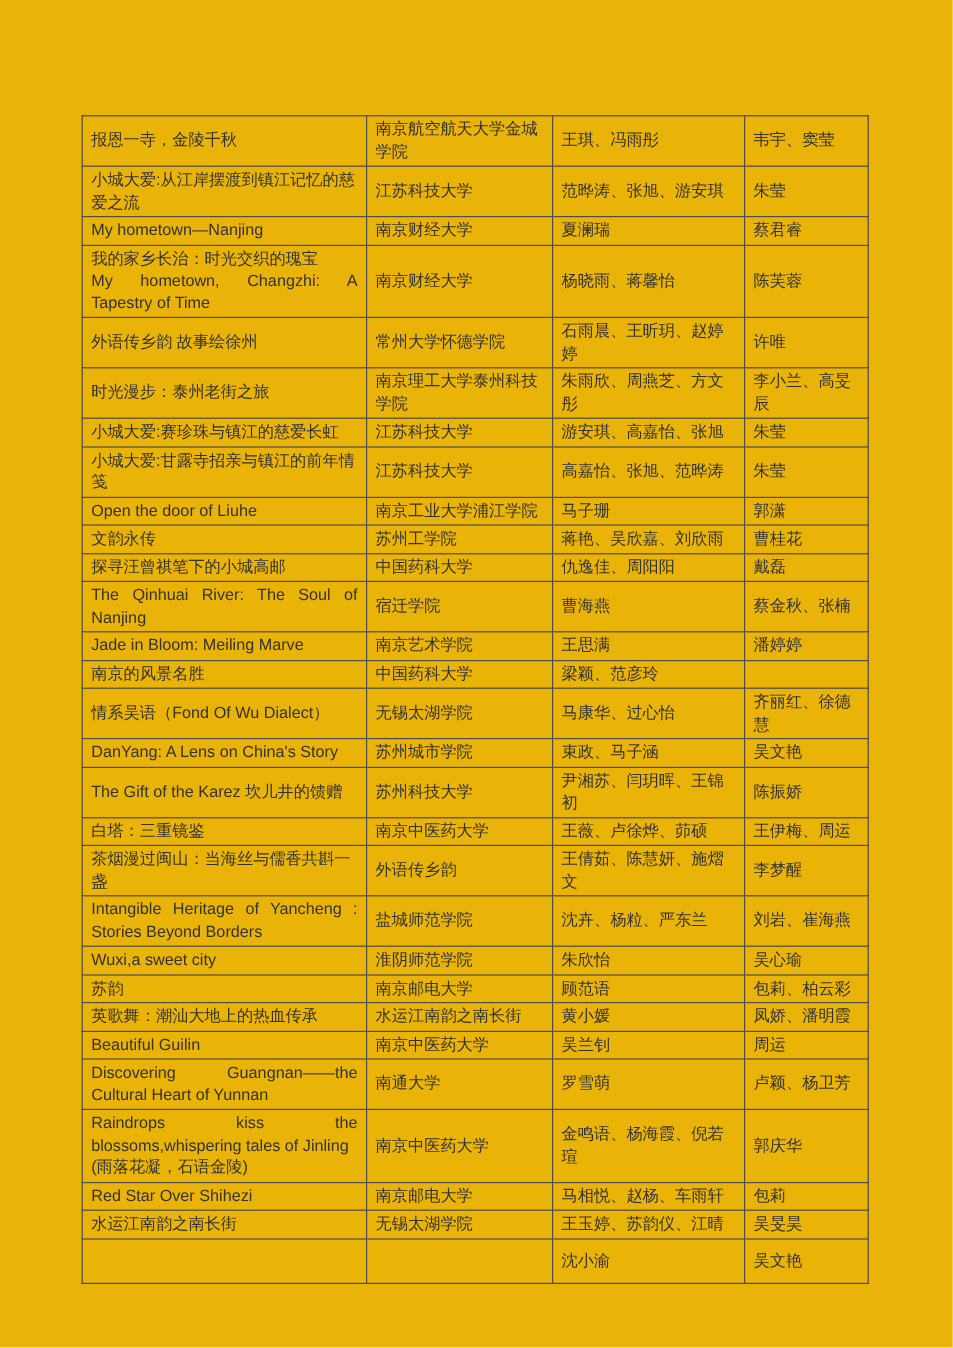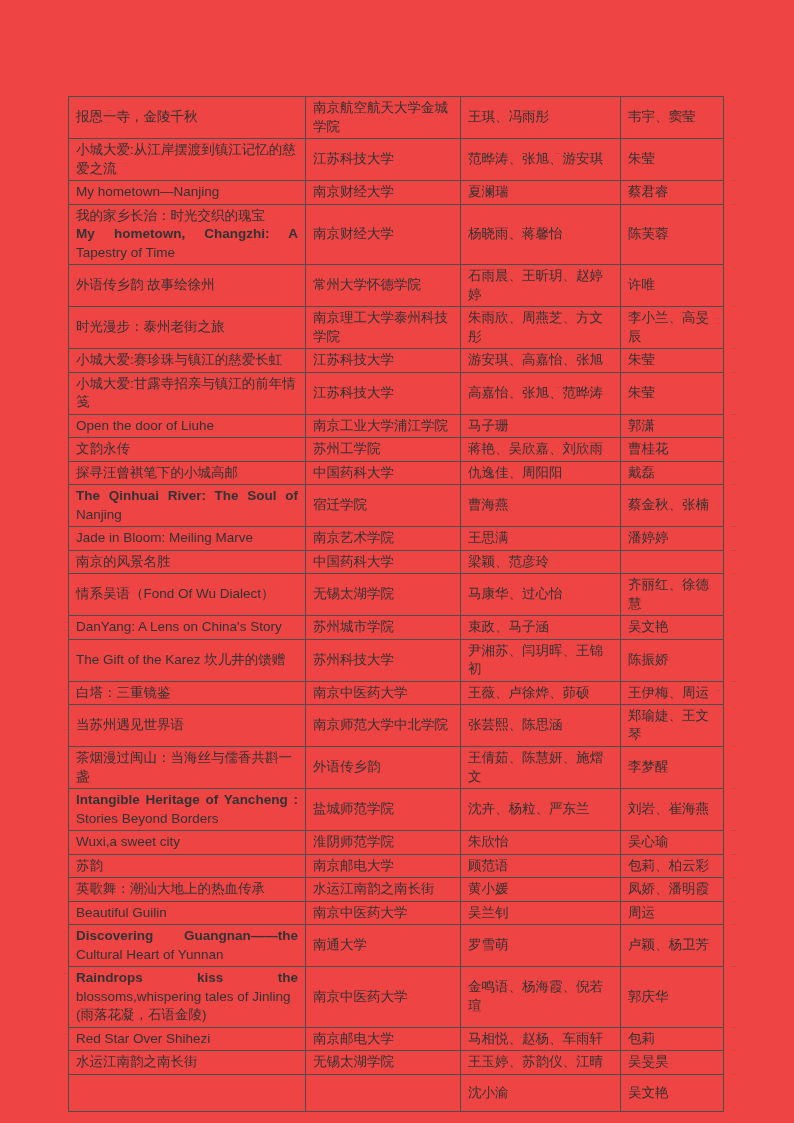--- a/index.html
+++ b/index.html
@@ -5,21 +5,21 @@
   html, body {
     margin: 0;
     padding: 0;
     background: #ffffff;
     font-family: "Liberation Sans", sans-serif;
   }
   .page {
     position: relative;
     width: 794px;
     height: 1123px;
-    background: #ef4444;
+    background: #eab308;
     overflow: hidden;
   }
   table.works {
     position: absolute;
     left: 68px;
     top: 96px;
     width: 655px;
     border-collapse: collapse;
     table-layout: fixed;
   }
@@ -34,21 +34,20 @@
     font-size: 13.5px;
     line-height: 18.5px;
     color: #333333;
     word-break: break-word;
   }
   tr.spacious td { padding-top: 9px; padding-bottom: 9px; }
   .line { min-height: 18.5px; }
   .jline {
     text-align: justify;
     text-align-last: justify;
-    font-weight: bold;
   }
 </style>
 </head>
 <body>
 
 <div class="page">
   <table class="works">
     <colgroup>
       <col class="col-title">
       <col class="col-university">
@@ -238,30 +237,20 @@
             <div class="line">白塔：三重镜鉴</div>
           </td>
           <td>
             <div class="line">南京中医药大学</div>
           </td>
           <td>王薇、卢徐烨、茆硕</td>
           <td>王伊梅、周运</td>
         </tr>
         <tr>
           <td>
-            <div class="line">当苏州遇见世界语</div>
-          </td>
-          <td>
-            <div class="line">南京师范大学中北学院</div>
-          </td>
-          <td>张芸熙、陈思涵</td>
-          <td>郑瑜婕、王文琴</td>
-        </tr>
-        <tr>
-          <td>
             <div class="line">茶烟漫过闽山：当海丝与儒香共斟一盏</div>
           </td>
           <td>
             <div class="line">外语传乡韵</div>
           </td>
           <td>王倩茹、陈慧妍、施熠文</td>
           <td>李梦醒</td>
         </tr>
         <tr>
           <td>

